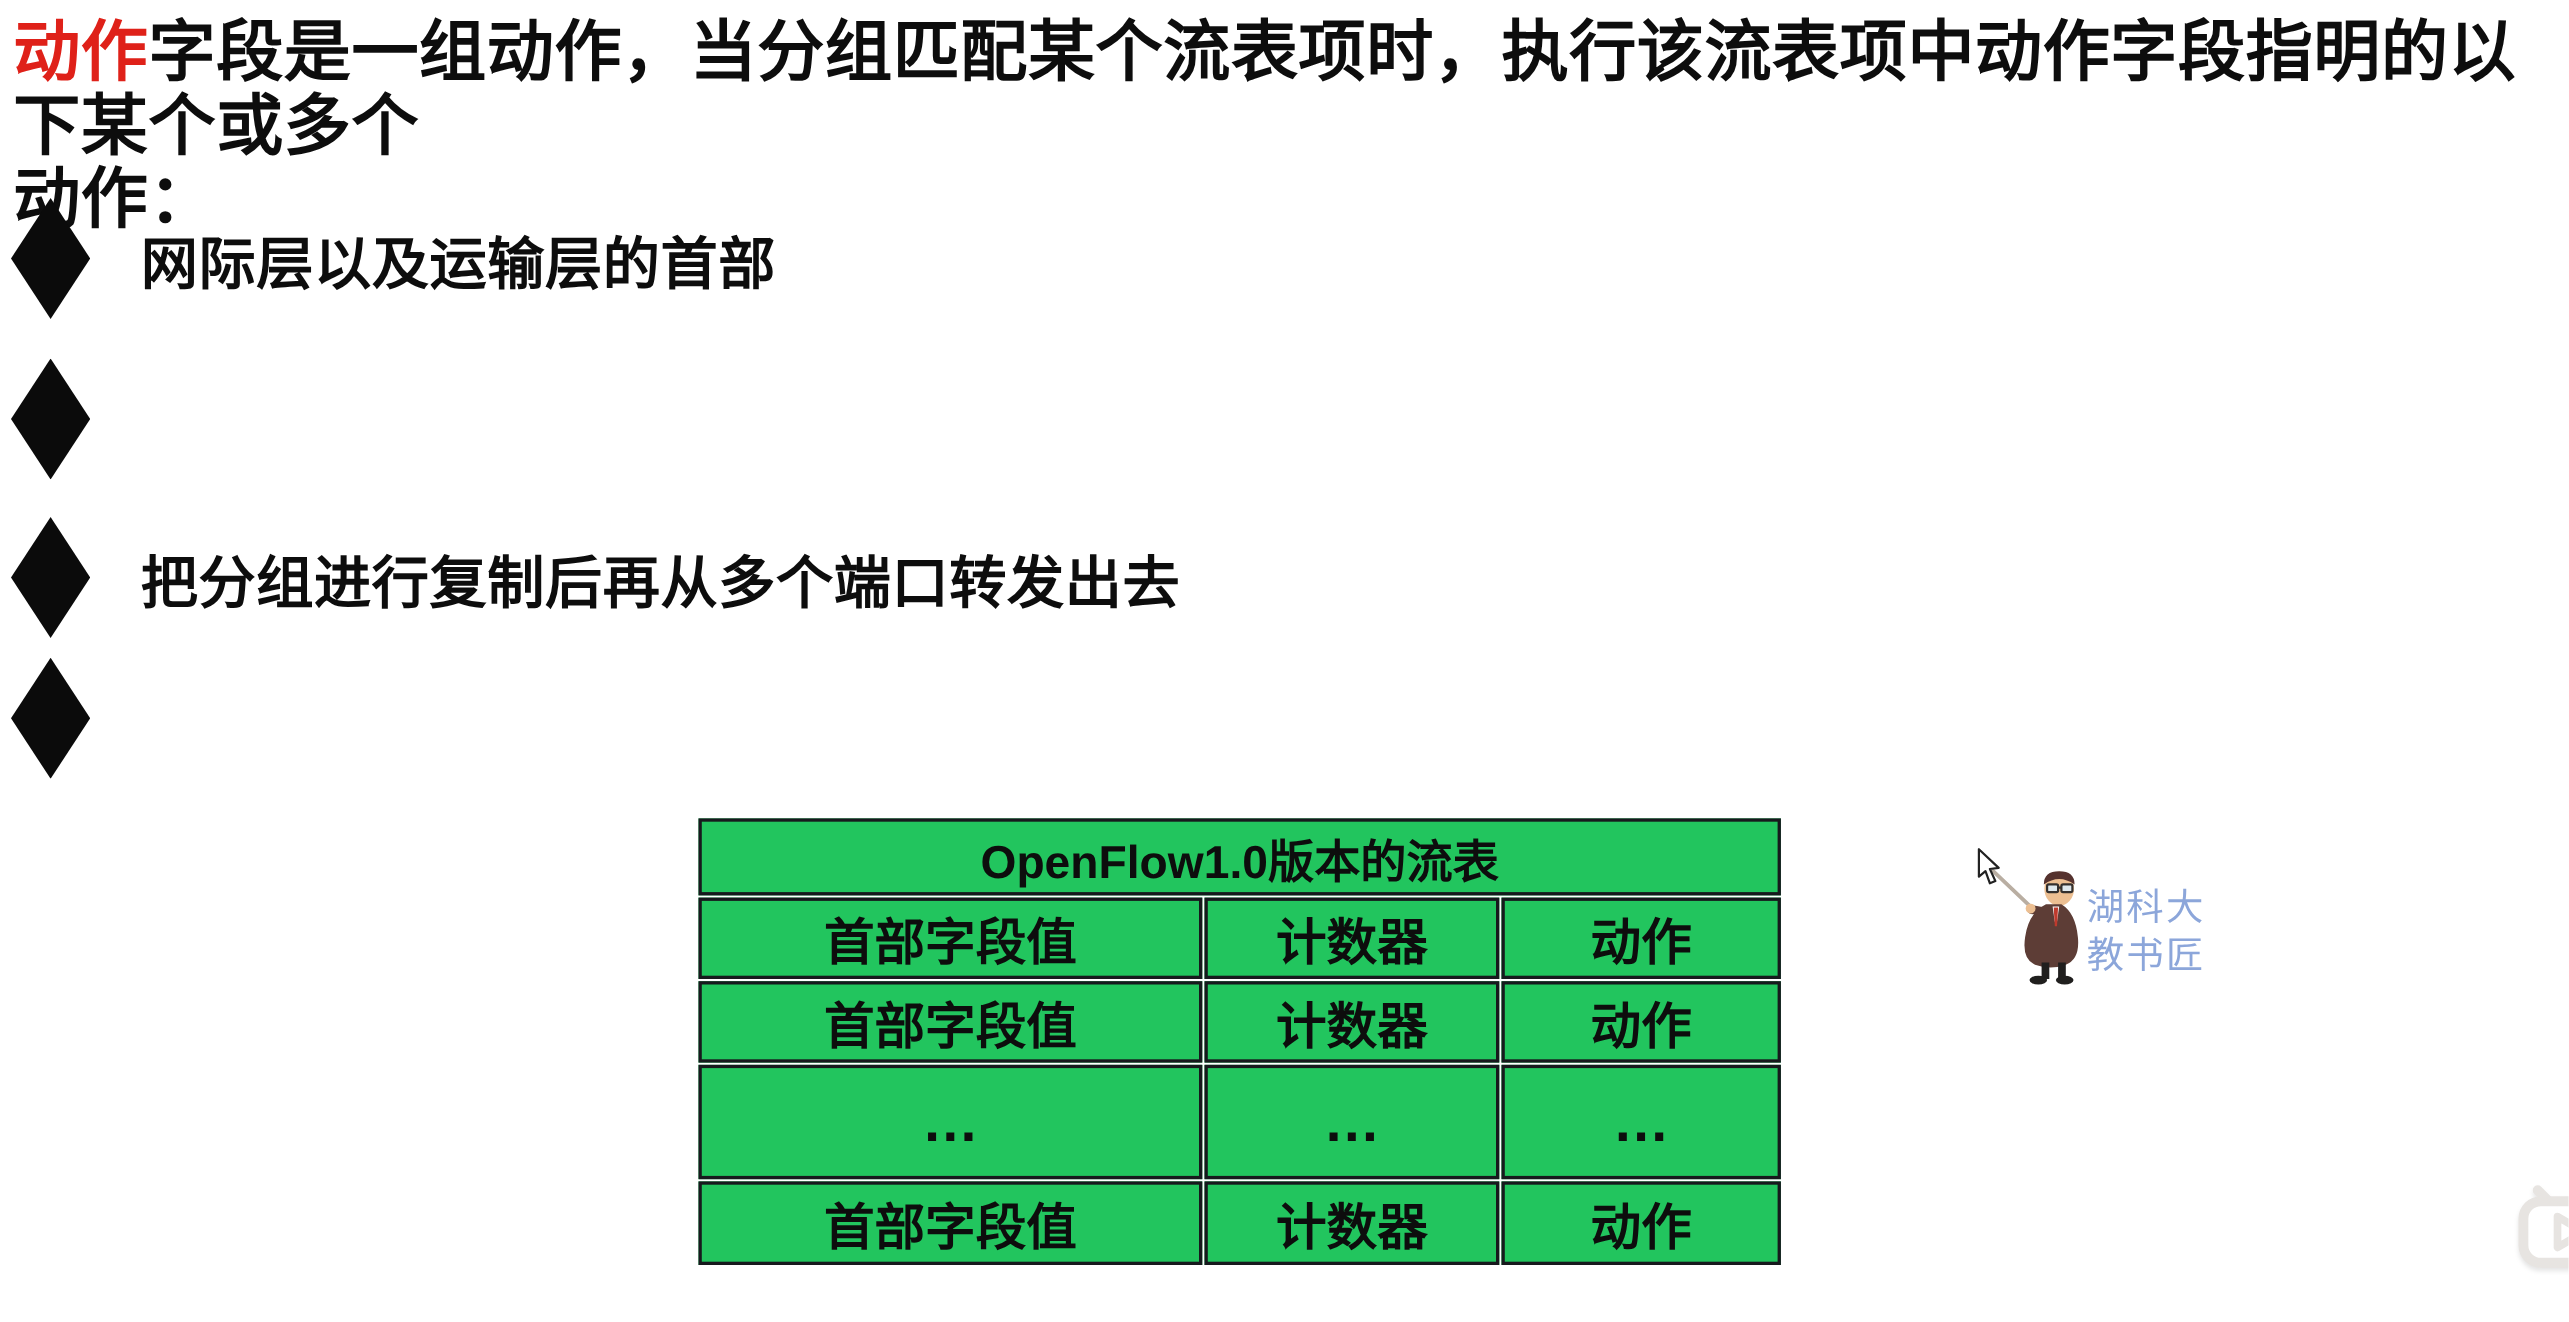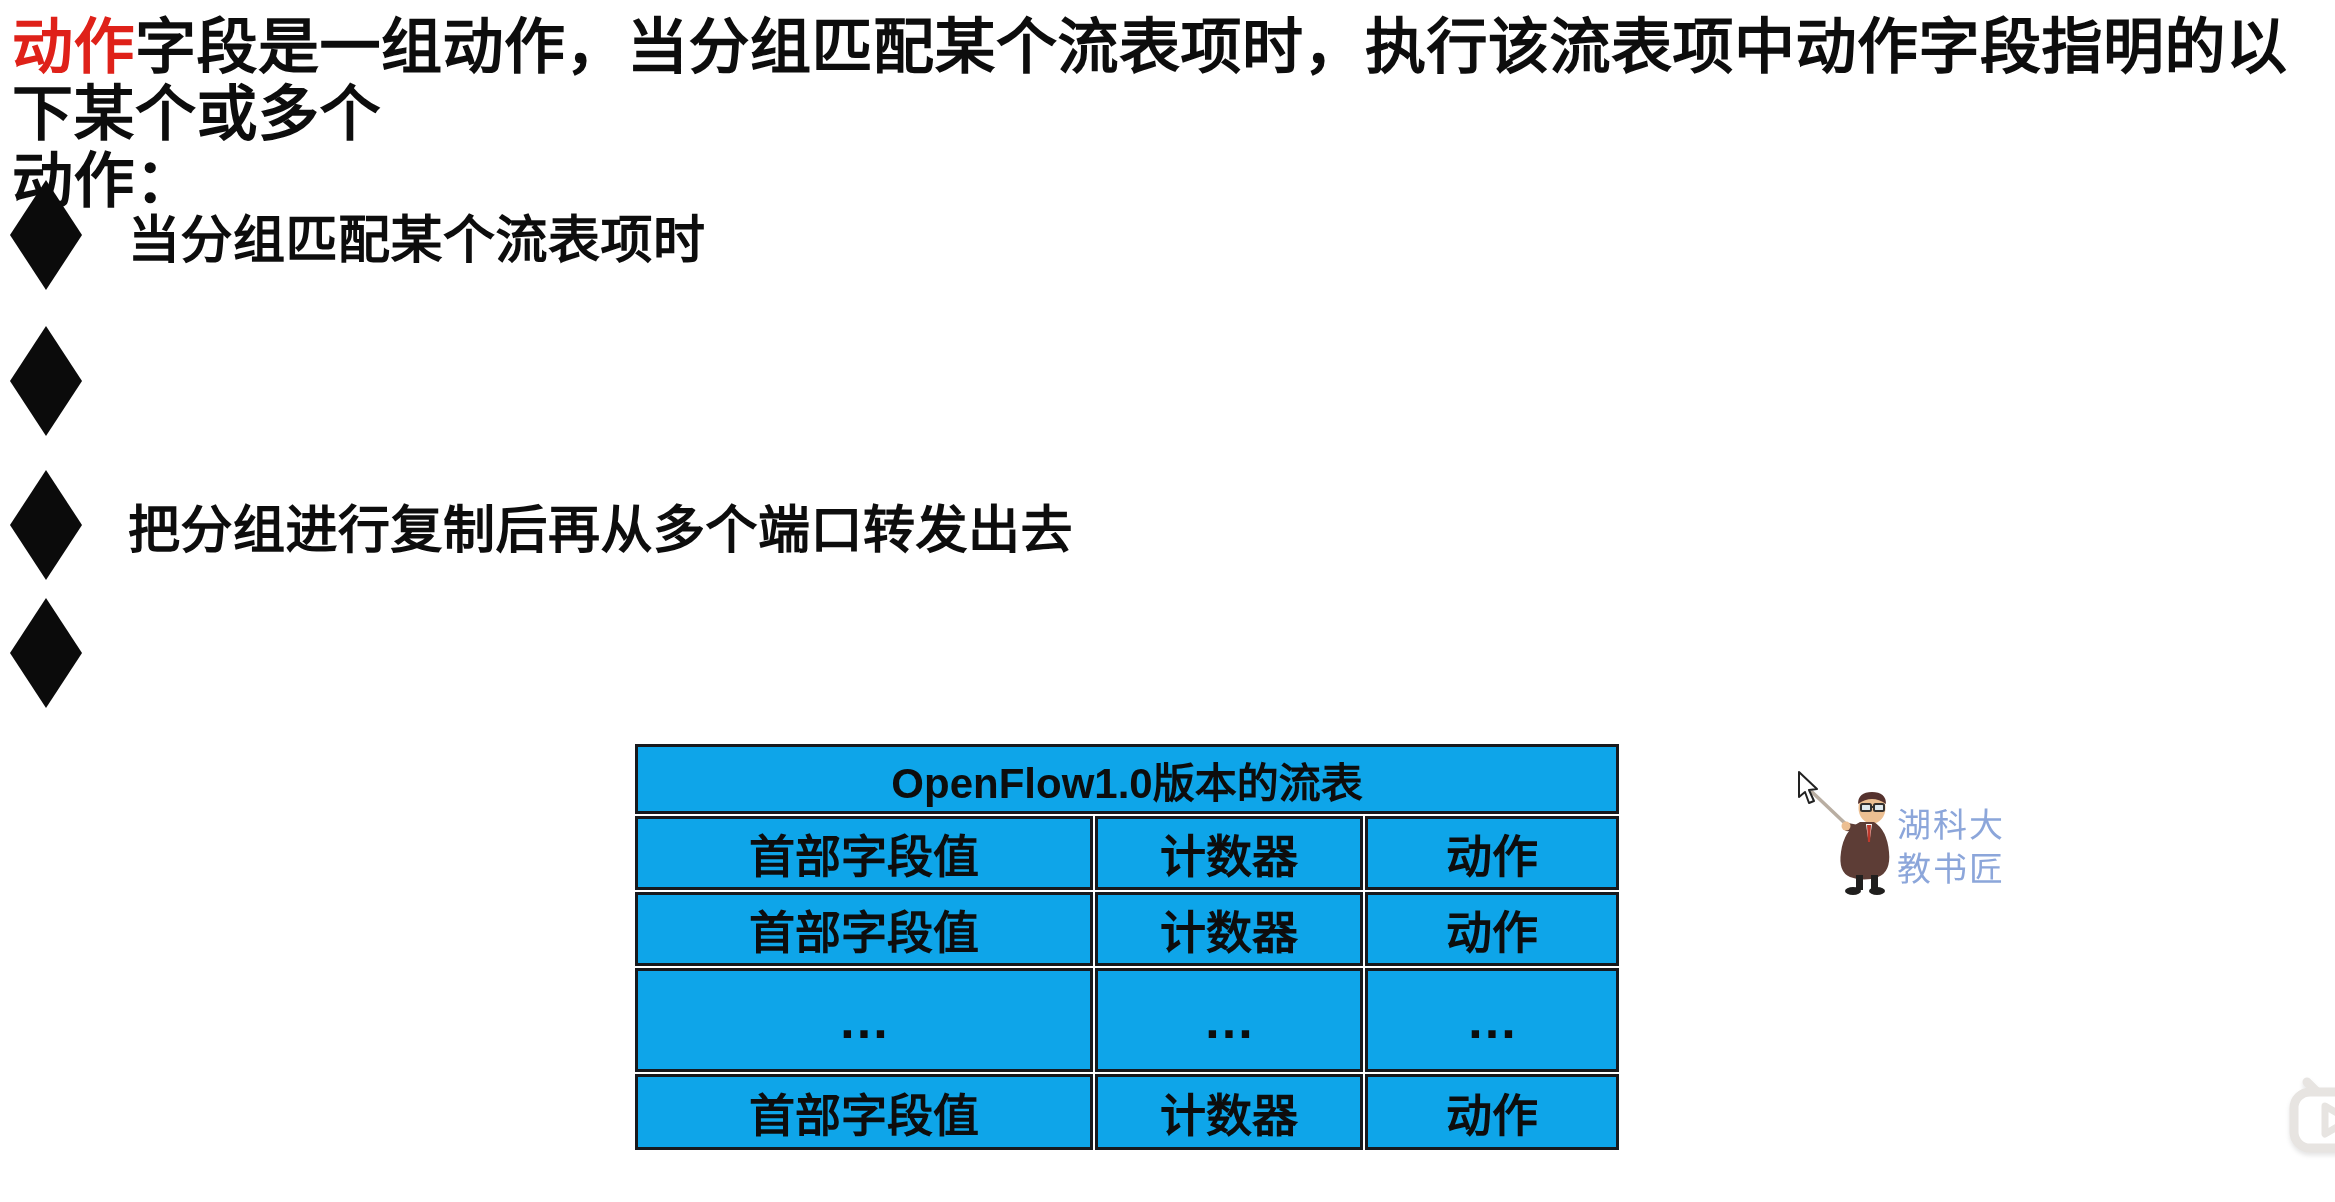--- a/index.html
+++ b/index.html
@@ -23,21 +23,21 @@
     width:72px;height:110px;background:#0b0b0b;flex:none;margin-right:46px;
     clip-path:polygon(50% 0,100% 50%,50% 100%,0 50%);
   }
   .blabel{font-size:52px;font-weight:bold;color:#0d0d0d;white-space:nowrap;letter-spacing:0.5px;}
   
   table.flow{
     position:absolute;left:633px;top:742px;
     border-collapse:separate;border-spacing:2px;background:#ffffff;
   }
   table.flow td{
-    border:3px solid #17191d;background:#0ea5e9;text-align:center;vertical-align:middle;
+    border:3px solid #17191d;background:#22c55e;text-align:center;vertical-align:middle;
     font-weight:bold;color:#0d0d0d;padding:0;
   }
   td.ttl{height:64px;font-size:42px;}
   td.c1{width:452px;}  td.c2{width:262px;}  td.c3{width:248px;}
   tr.r td{height:68px;font-size:46px;}
   tr.rdots td{height:98px;font-size:52px;}
   tr.rlast td{height:70px;font-size:46px;}
   td.accent{background:#19a7e8;}
   
   .wm-char{position:absolute;left:1798px;top:768px;}
@@ -50,21 +50,21 @@
   
   .tv{position:absolute;left:2287px;top:1075px;filter:drop-shadow(0 3px 2px rgba(0,0,0,0.10));}
 </style>
 </head>
 <body>
 
 <div class="intro"><span class="hl">动作</span><span>字段是一组动作，当分组匹配某个流表项时，执行该流表项中动作字段指明的以下某个或多个</span><br><span>动作：</span></div>
 
 <div class="bullet b1">
   <span class="diamond"></span>
-  <span class="blabel">当分组匹配某个流表项时</span>
+  <span class="blabel">网际层以及运输层的首部</span>
 </div>
 <div class="bullet b2">
   <span class="diamond"></span>
 </div>
 <div class="bullet b3">
   <span class="diamond"></span>
   <span class="blabel">把分组进行复制后再从多个端口转发出去</span>
 </div>
 <div class="bullet b4">
   <span class="diamond"></span>

